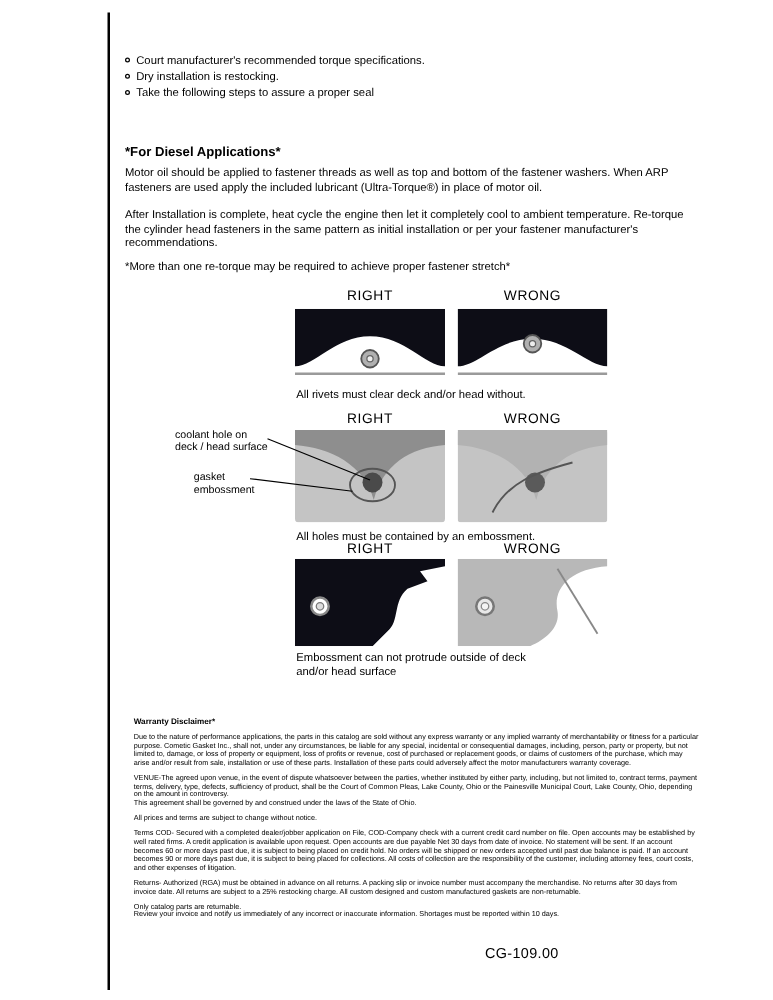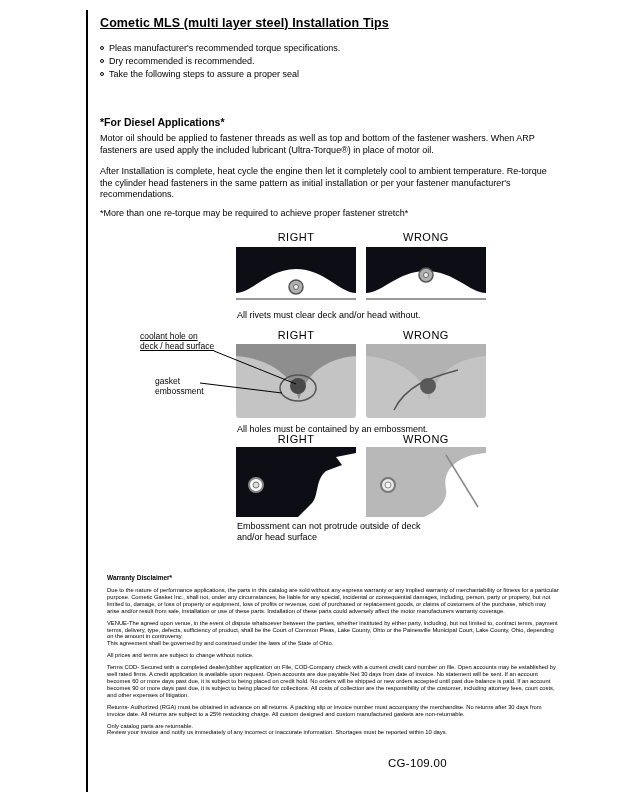--- a/index.html
+++ b/index.html
@@ -22,46 +22,45 @@
   .p1 { top:133px; }
   .p2 { top:166px; }
   .note { left:100px; top:208px; font-size:9px; }
 
   .col-label { width:120px; text-align:center; font-size:11px; letter-spacing:0.5px; }
   .diag { width:120px; overflow:hidden; }
   .diag svg { display:block; }
   .caption { left:237px; font-size:9px; line-height:11px; white-space:pre-line; }
 
   .callout { font-size:8.5px; line-height:9.5px; white-space:pre-line; }
-  .callout1 { left:140px; top:332px; width:82px;text-decoration:underline; }
+  .callout1 { left:140px; top:343px; width:82px; }
   .callout2 { left:118px; top:377px; width:90px;padding-left:37px; }
   .callout-lines { left:100px; top:335px; pointer-events:none; }
 
   .warranty { left:107px; top:574px; width:452px; }
   .warranty-heading { font-size:6.5px; font-weight:bold; margin-bottom:6px; }
   .warranty p { font-size:5.8px; line-height:6.9px; margin-bottom:5px; white-space:pre-line; }
 
   .footer-code { left:388px; top:757px; font-size:11.5px; letter-spacing:0.3px; }
 </style>
 </head>
 <body>
 
 <div class="page">
   <div class="vrule"></div>
 
-  <div class="abs title">Cometic MLS (multi layer steel) Installation Tips</div>
 
   <div class="abs tips">
     <div class="tip">
       <span class="b-open"></span>
-      <span>Pleas manufacturer's recommended torque specifications.</span>
+      <span>Court manufacturer's recommended torque specifications.</span>
     </div>
     <div class="tip">
       <span class="b-open"></span>
-      <span>Dry recommended is recommended.</span>
+      <span>Dry installation is restocking.</span>
     </div>
     <div class="tip">
       <span class="b-open"></span>
       <span>Take the following steps to assure a proper seal</span>
     </div>
   </div>
 
   <div class="abs diesel-heading">*For Diesel Applications*</div>
   <div class="abs diesel-para p1">Motor oil should be applied to fastener threads as well as top and bottom of the fastener washers. When ARP fasteners are used apply the included lubricant (Ultra-Torque®) in place of motor oil.</div>
   <div class="abs diesel-para p2">After Installation is complete, heat cycle the engine then let it completely cool to ambient temperature. Re-torque the cylinder head fasteners in the same pattern as initial installation or per your fastener manufacturer's recommendations.</div>

